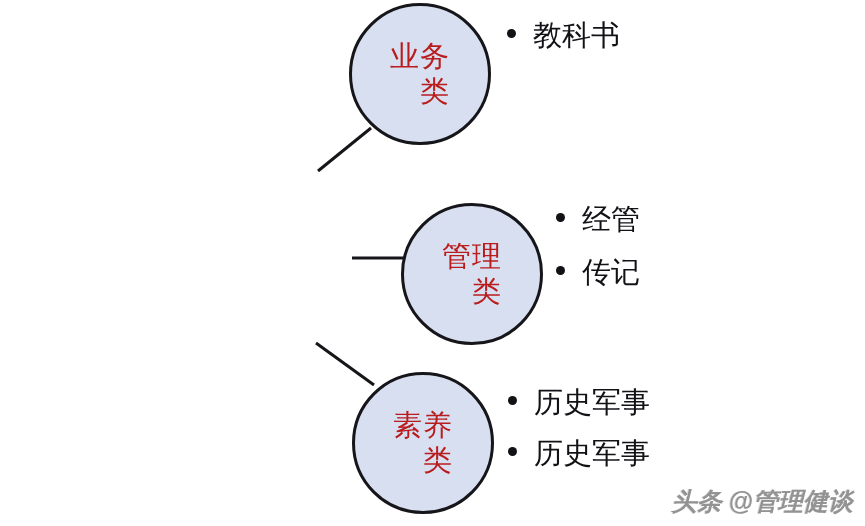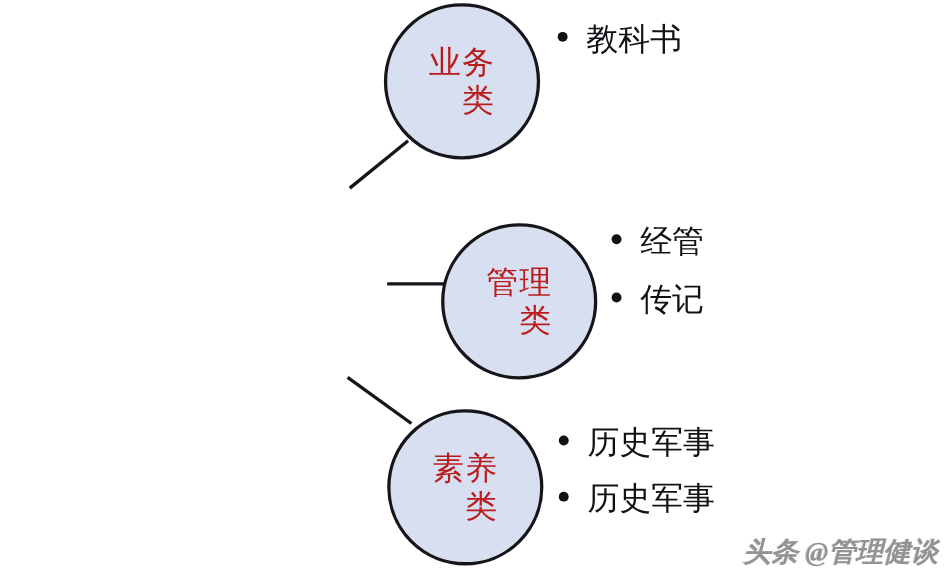--- a/index.html
+++ b/index.html
@@ -152,21 +152,21 @@
   #bullets-management li { margin-bottom: 24px; }
   #bullets-literacy   { left: 508px; top: 352px; margin-top: 36px; }
   #bullets-literacy li   { margin-bottom: 22px; }
 
   
   #watermark {
     position: absolute;
     right: 12px;
     bottom: 8px;
     z-index: 4;
-    font-family: Liberation Serif, serif;
+    font-family: Liberation Sans, sans-serif;
     font-size: 25px;
     font-weight: bold;
     font-style: italic;
     color: #8a8a8a;
     letter-spacing: 0px;
     white-space: nowrap;
     text-shadow: 1px 1px 0 rgba(255,255,255,.9), -1px 0 0 rgba(120,120,120,.35);
     opacity: .92;
   }
 </style>

